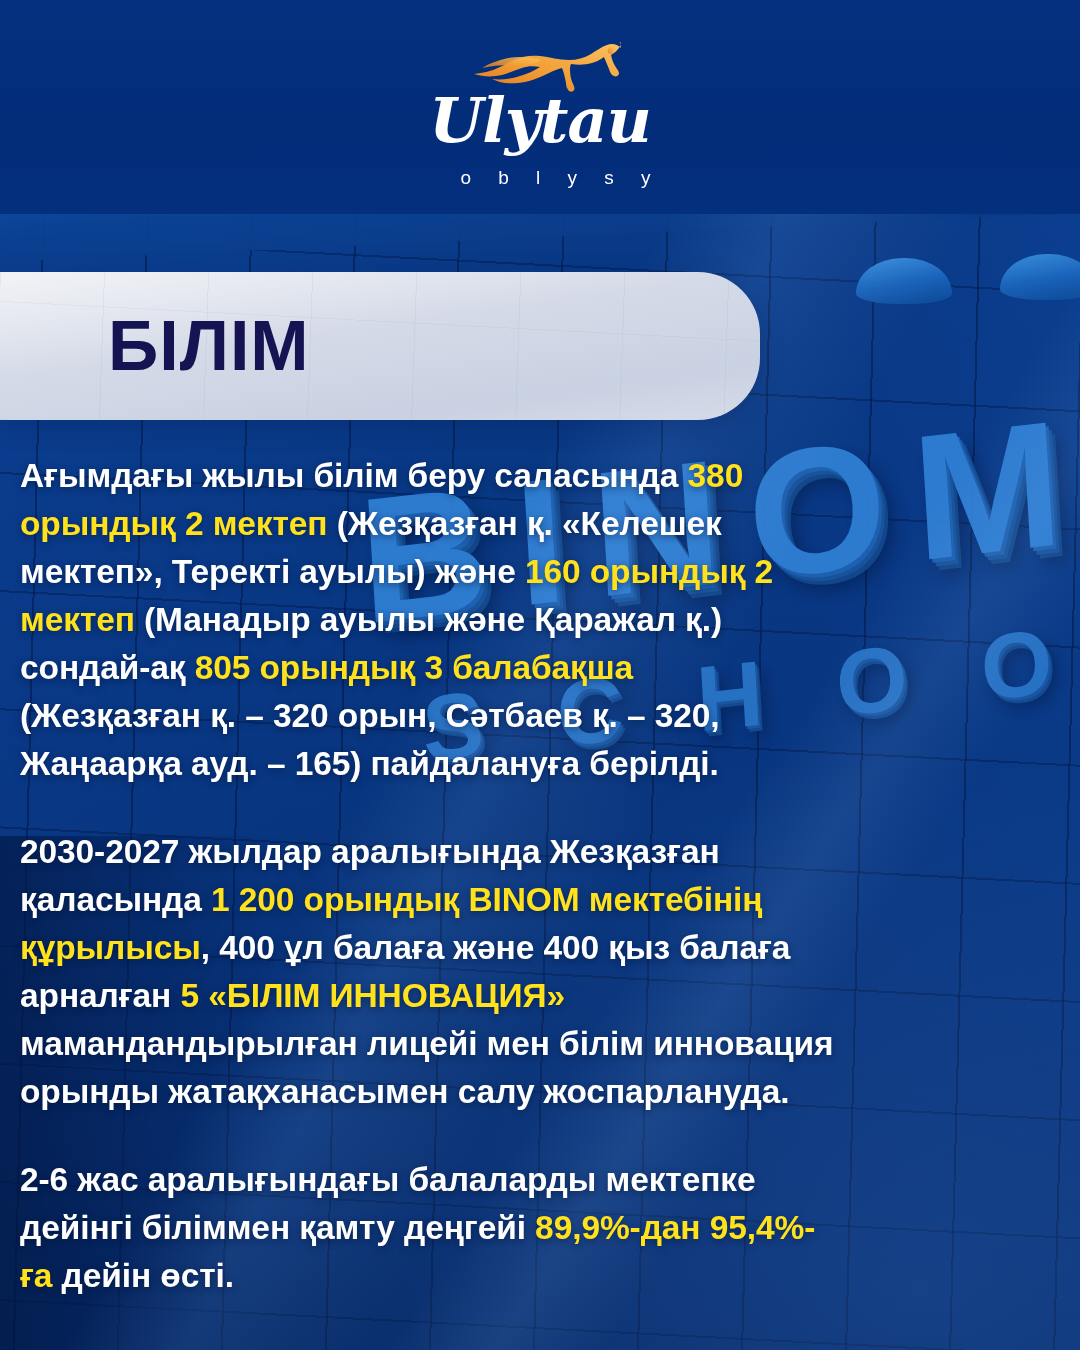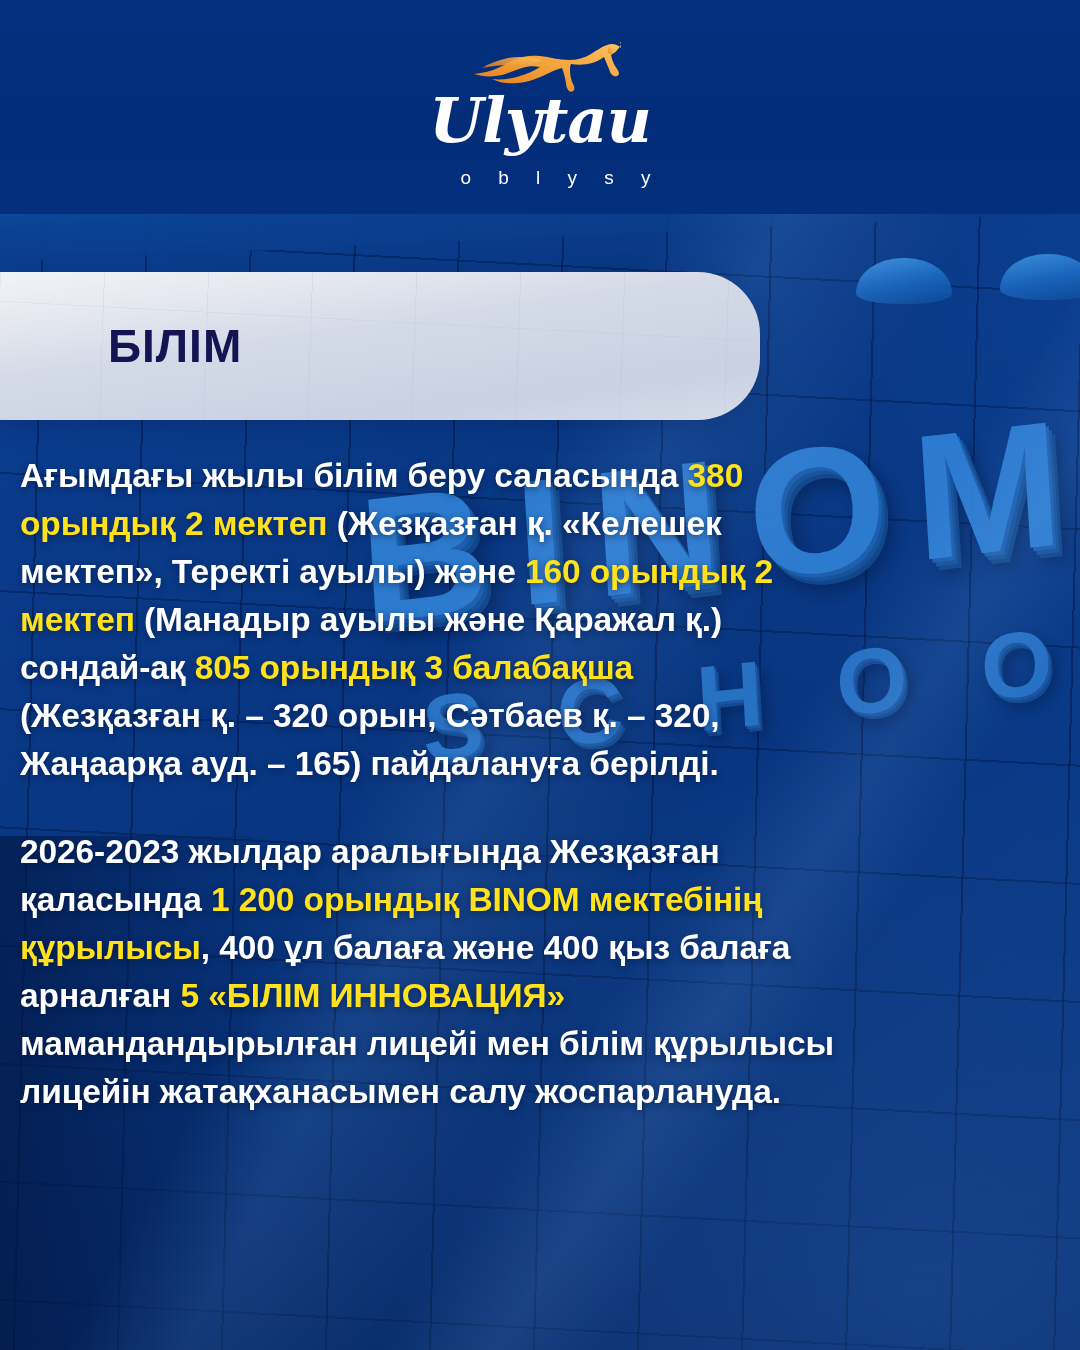--- a/index.html
+++ b/index.html
@@ -138,21 +138,21 @@
       repeating-linear-gradient(92deg, rgba(160,172,198,0.16) 0px, rgba(160,172,198,0.16) 1px, rgba(0,0,0,0) 1px, rgba(0,0,0,0) 104px),
       repeating-linear-gradient(3deg, rgba(160,172,198,0.13) 0px, rgba(160,172,198,0.13) 1px, rgba(0,0,0,0) 1px, rgba(0,0,0,0) 118px),
       linear-gradient(172deg, rgba(255,255,255,.5) 0%, rgba(255,255,255,0) 42%);
     pointer-events:none;
   }
   .title-text{
     position:relative; z-index:2;
     margin-left:108px;
     font-family:"Liberation Sans", sans-serif;
     font-weight:700;
-    font-size:46px;
+    font-size:70px;
     letter-spacing:1px;
     color:#141452;
     line-height:1;
   }
 
   
   .content{
     position:absolute; left:0; top:452px; width:858px;
     padding:0 15px 0 20px;
     z-index:7;
@@ -204,16 +204,17 @@
       <div class="logo-sub">o b l y s y</div>
     </div>
   </header>
 
   <div class="title-banner">
     <div class="title-text">БІЛІМ</div>
   </div>
 
   <main class="content">
     <p class="para"><span>Ағымдағы жылы білім беру саласында </span><span class="hl">380 орындық 2 мектеп</span><span> (Жезқазған қ. «Келешек мектеп», Теректі ауылы) және </span><span class="hl">160 орындық 2 мектеп</span><span> (Манадыр ауылы және Қаражал қ.) сондай-ақ </span><span class="hl">805 орындық 3 балабақша</span><br><span>(Жезқазған қ. – 320 орын, Сәтбаев қ. – 320, Жаңаарқа ауд. – 165) пайдалануға берілді.</span></p>
-    <p class="para"><span>2026-2023 жылдар аралығында Жезқазған қаласында </span><span class="hl">1 200 орындық BINOM мектебінің құрылысы</span><span>, 400 ұл балаға және 400 қыз балаға арналған </span><span class="hl">5 «БІЛІМ ИННОВАЦИЯ»</span><span> мамандандырылған лицейі мен білім құрылысы лицейін жатақханасымен салу жоспарлануда.</span></p>
+    <p class="para"><span>2030-2027 жылдар аралығында Жезқазған қаласында </span><span class="hl">1 200 орындық BINOM мектебінің құрылысы</span><span>, 400 ұл балаға және 400 қыз балаға арналған </span><span class="hl">5 «БІЛІМ ИННОВАЦИЯ»</span><span> мамандандырылған лицейі мен білім инновация орынды жатақханасымен салу жоспарлануда.</span></p>
+    <p class="para"><span>2-6 жас аралығындағы балаларды мектепке дейінгі біліммен қамту деңгейі </span><span class="hl">89,9%-дан 95,4%-ға</span><span> дейін өсті.</span></p>
   </main>
 
 </div>
 
 </body></html>

